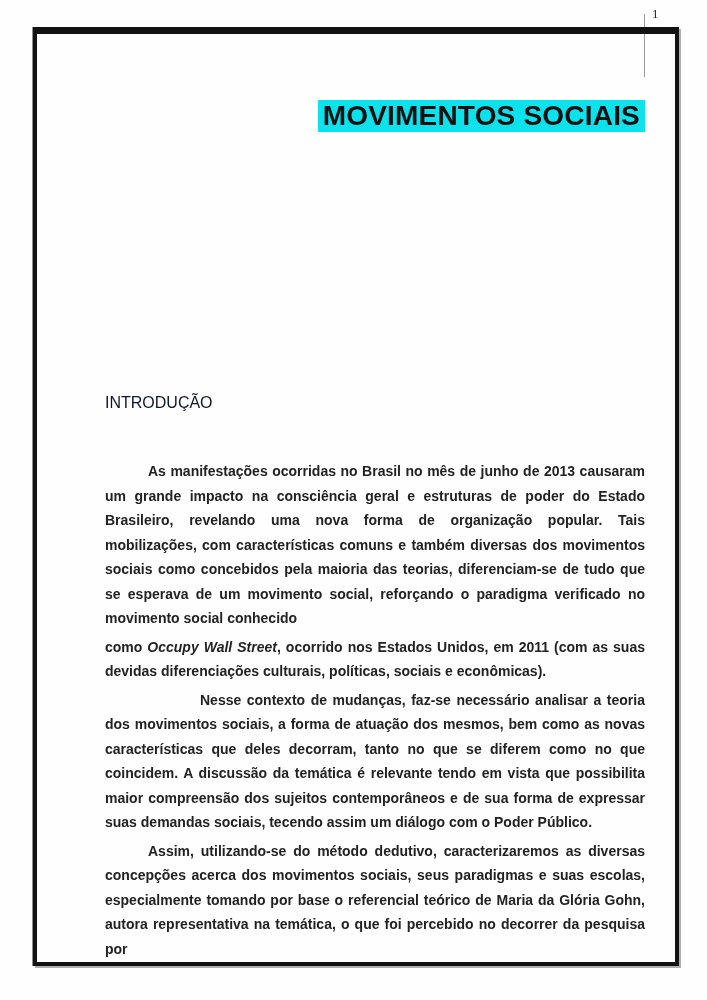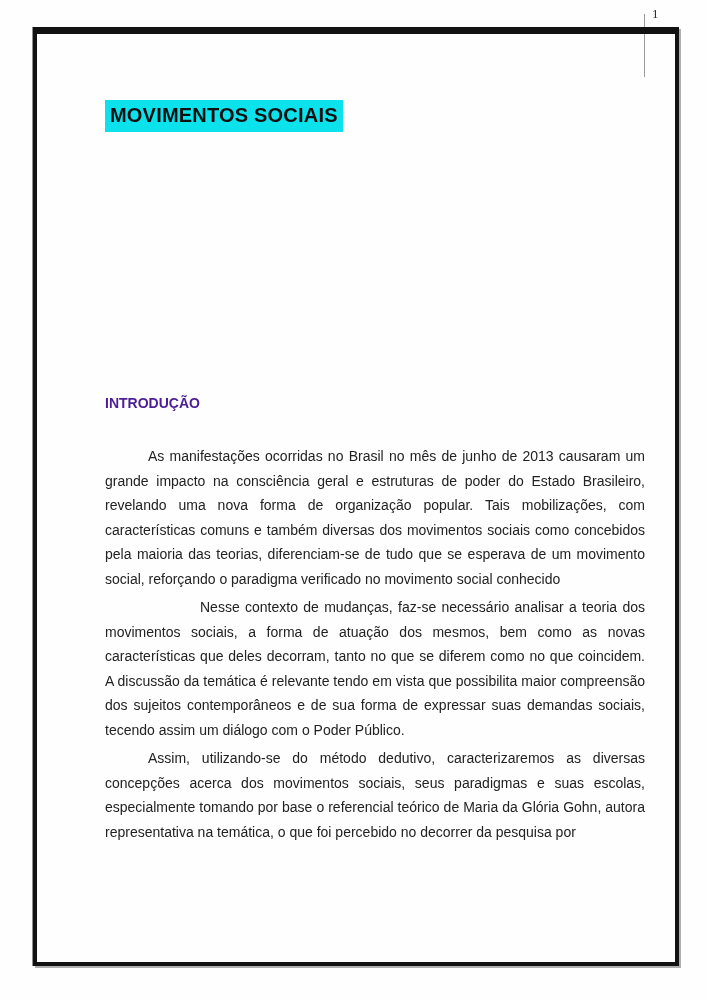--- a/index.html
+++ b/index.html
@@ -39,40 +39,42 @@
     width: 646px;
     height: 939px;
     border: 4px solid #121212;
     border-top-width: 7px;
     box-shadow: 2px 2px 0 rgba(110,110,110,0.55), -1px 0 0 #8f8f8f;
     background: transparent;
     padding: 0 30px 0 68px;
   }
   .title-block {
     margin-top: 66px;
+    text-align: right;
     font-weight: bold;
-    font-size: 20px;
+    font-size: 28px;
     line-height: 31px;
     letter-spacing: 0.2px;
     color: #101010;
   }
   .title-block .hl {
     display: inline-block;
     background: var(--hl);
     padding: 0 5px 1px 5px;
   }
   .section-heading {
     margin-top: 263px;
-    font-size: 14px;
-    font-weight: bold;
+    font-size: 16px;
+    font-weight: normal;
     line-height: 16px;
-    color: #4c1d95;
+    color: #0f172a;
   }
   .body-text {
-    margin-top: 33px;
+    margin-top: 48px;
+    font-weight: bold;
   }
   .para {
     font-size: 14px;
     line-height: 24.5px;
     text-align: justify;
     color: #222222;
   }
   .indent-normal { text-indent: 43px; }
   .indent-large  { text-indent: 95px; }
   .para + .para  { margin-top: 4px; }
@@ -91,20 +93,21 @@
     <div class="title-block">
       <span class="hl">MOVIMENTOS SOCIAIS</span><br>
     </div>
 
     <h2 class="section-heading">INTRODUÇÃO</h2>
 
     <div class="body-text">
 
       <p class="para indent-normal">As manifestações ocorridas no Brasil no mês de junho de 2013 causaram um grande impacto na consciência geral e estruturas de poder do Estado Brasileiro, revelando uma nova forma de organização popular. Tais mobilizações, com características comuns e também diversas dos movimentos sociais como concebidos pela maioria das teorias, diferenciam-se de tudo que se esperava de um movimento social, reforçando o paradigma verificado no movimento social conhecido</p>
 
+      <p class="para"><span>como </span><span class="italic">Occupy Wall Street</span><span>, ocorrido nos Estados Unidos, em 2011 (com as suas devidas diferenciações culturais, políticas, sociais e econômicas).</span></p>
 
       <p class="para indent-large">Nesse contexto de mudanças, faz-se necessário analisar a teoria dos movimentos sociais, a forma de atuação dos mesmos, bem como as novas características que deles decorram, tanto no que se diferem como no que coincidem. A discussão da temática é relevante tendo em vista que possibilita maior compreensão dos sujeitos contemporâneos e de sua forma de expressar suas demandas sociais, tecendo assim um diálogo com o Poder Público.</p>
 
       <p class="para indent-normal">Assim, utilizando-se do método dedutivo, caracterizaremos as diversas concepções acerca dos movimentos sociais, seus paradigmas e suas escolas, especialmente tomando por base o referencial teórico de Maria da Glória Gohn, autora representativa na temática, o que foi percebido no decorrer da pesquisa por</p>
 
     </div>
 
   </div>
 
 </div>

